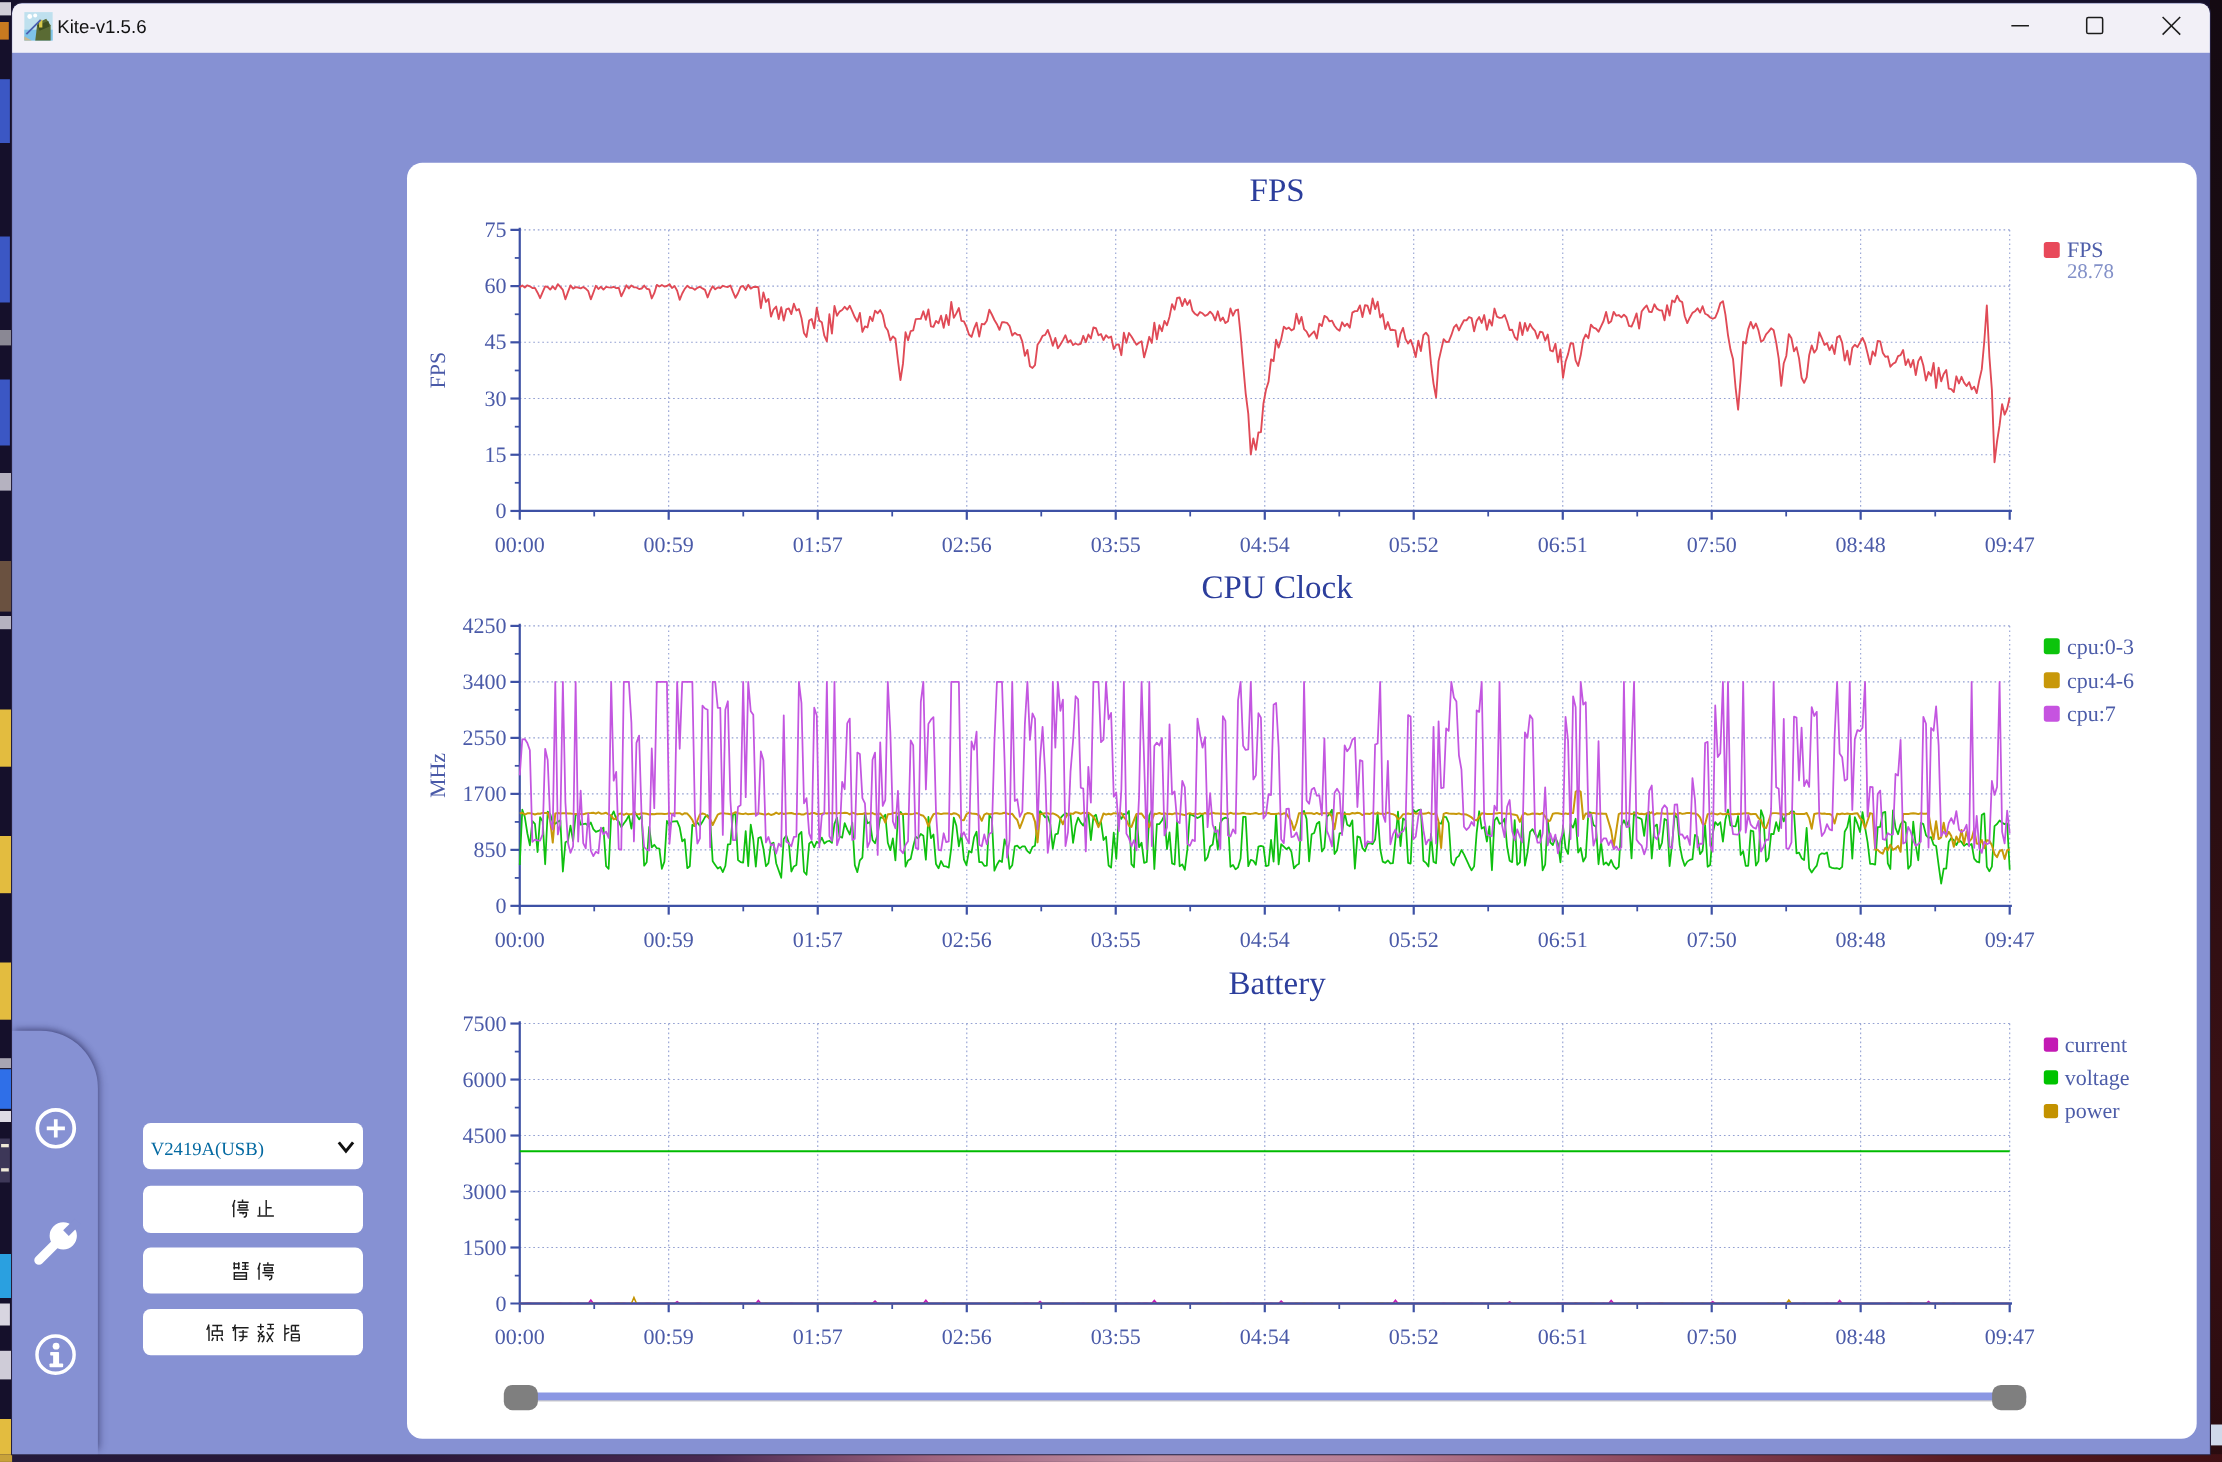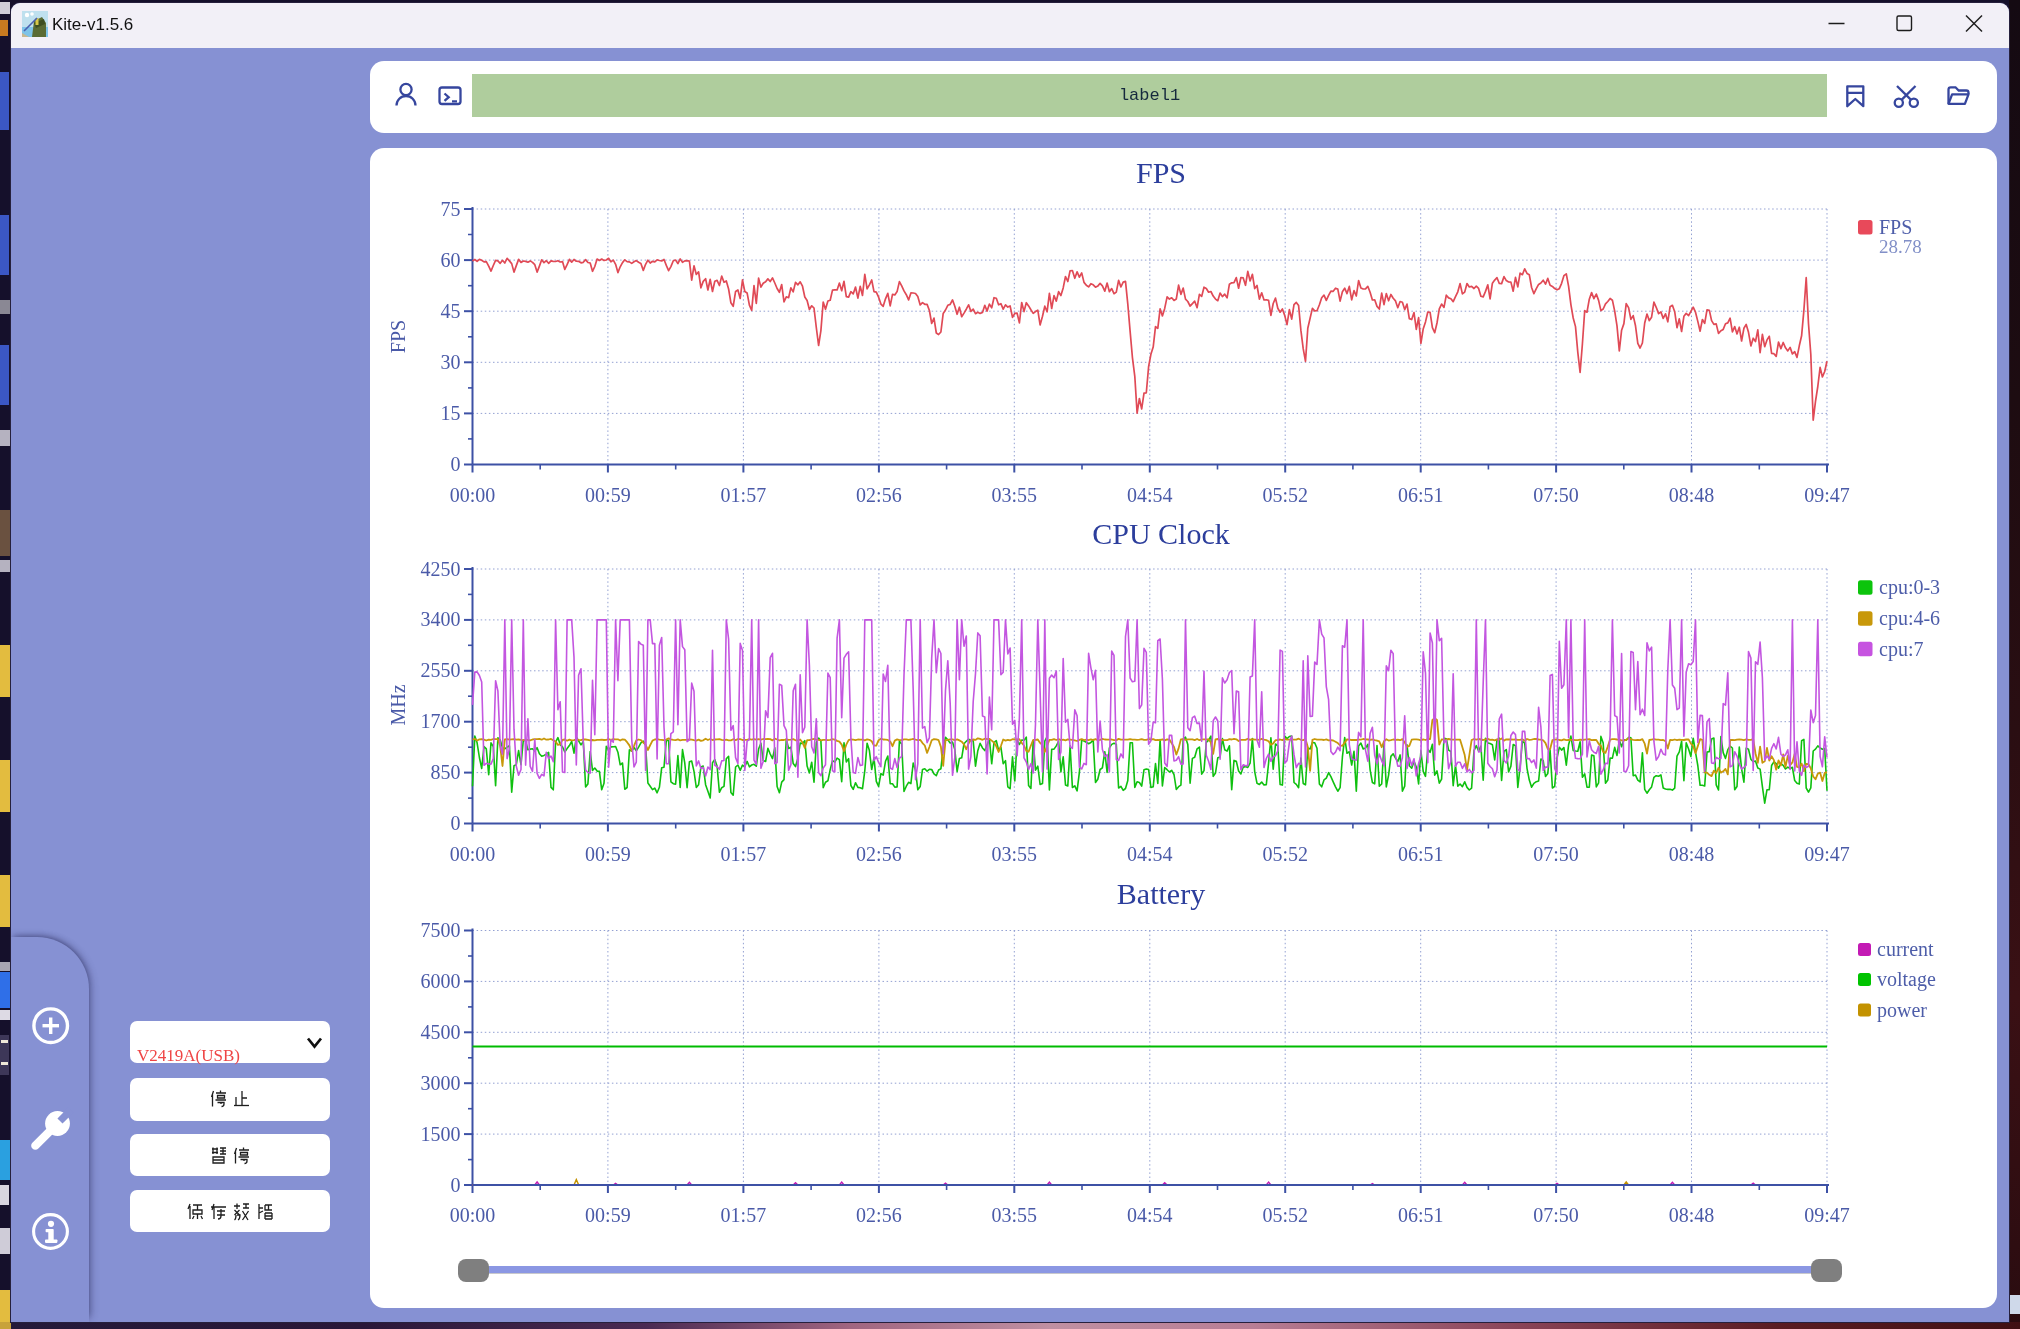--- a/index.html
+++ b/index.html
@@ -91,21 +91,21 @@
   <rect x="25.6" y="231" width="5.5" height="3.2" rx="0.8"></rect>
  </g>
  <g transform="rotate(45 37.5 125.5)">
   <circle cx="37.5" cy="125.5" r="12.4" fill="#fff"></circle>
   <rect x="33.9" y="107" width="7.2" height="15" fill="#8691d3"></rect>
   <rect x="33.3" y="131" width="8.4" height="30" rx="4.2" fill="#fff"></rect>
  </g>
 </svg>
 
 <div class="btn" style="top:1018px;height:42px;">
-  <span style="position:absolute;left:7px;top:25px;font-size:17px;color:#ef4444;">V2419A(USB)</span>
+  <span style="position:absolute;left:7px;top:14px;font-size:17px;color:#0369a1;">V2419A(USB)</span>
   <svg class="d" style="left:176px;top:15px" width="17" height="14" viewBox="0 0 17 14">
    <path d="M2 2.5 L8.5 10.5 L15 2.5" stroke="#111" stroke-width="2.7" fill="none"></path>
   </svg>
 </div>
 <div class="btn" style="top:1074.5px;height:43px;"></div>
 <div class="btn" style="top:1131px;height:42px;"></div>
 <div class="btn" style="top:1187px;height:42px;"></div>
 <svg class="d" style="left:198.0px;top:1086.0px" width="19" height="19" viewBox="0 0 19 19" stroke="#1e1e1e" stroke-width="1.3" fill="none">
         <path d="M4.5 2 L2.5 8 M3.5 5.5 V17.5"></path>
         <path d="M11.5 1.5 V4 M7 4 H17 M8.5 6.5 H15.5 V9 H8.5 Z"></path>
@@ -139,40 +139,20 @@
         <path d="M5 1.5 V7 M2 4 H8 M2.5 8 L7.5 13 M7.5 8 L2.5 13"></path>
         <path d="M4 13 Q4 17 2.5 18 M5 13 H8 Q8 17 6 18"></path>
         <path d="M11 2 H17 M14 2 V6 M11 6 H17 M10.5 9 L16 18 M16.5 9 L10.5 18"></path>
       </svg>
       <svg class="d" style="left:244.0px;top:1198.5px" width="19" height="19" viewBox="0 0 19 19" stroke="#1e1e1e" stroke-width="1.3" fill="none">
         <path d="M4 2 V17 M4 6 H8 M4 11 L8 9"></path>
         <path d="M10 3 H17 M10 3 V8 H17 M13.5 3 V8"></path>
         <path d="M10 11 H17 M10 14 H17 M10 11 V17 M17 11 V17 M10 17 H17"></path>
       </svg>
 
-<div class="card" id="tcard" style="left:359px;top:58px;width:1627px;height:72px;">
- <svg width="1627" height="72" viewBox="0 0 1627 72" style="position:absolute;left:0;top:0">
-  <g stroke="#36469e" stroke-width="2.3" fill="none">
-   <circle cx="36" cy="28.5" r="5.6"></circle>
-   <path d="M26.5 44.5 a9.5 9.5 0 0 1 19 0"></path>
-   <rect x="69.5" y="26.5" width="21" height="16.5" rx="2.5"></rect>
-   <path d="M74.5 32.5 l4.2 3.7 -4.2 3.7"></path>
-   <line x1="82" y1="40.3" x2="87" y2="40.3"></line>
-   <path d="M1477.3 45.2 v-19.9 h16 v19.9 l-8 -7.2 Z" stroke-linejoin="round"></path>
-   <line x1="1477.3" y1="31.8" x2="1493.3" y2="31.8"></line>
-   <circle cx="1528.8" cy="41.8" r="4.1"></circle>
-   <circle cx="1543.8" cy="41.8" r="4.1"></circle>
-   <path d="M1531.8 38.6 L1545.5 25"></path>
-   <path d="M1540.8 38.6 L1527 25"></path>
-   <path d="M1578.5 42.8 v-14.3 q0 -2.2 2.2 -2.2 h4.8 l3.2 3.2 h7.6 q2.2 0 2.2 2.2 v1.4"></path>
-   <path d="M1578.5 42.8 l3.6 -9.4 h16.4 l-3.6 9.4 Z" stroke-linejoin="round"></path>
-  </g>
- </svg>
- <div id="gfield">label1</div>
-</div>
 
 <div class="card" id="mcard" style="left:359px;top:145px;width:1627px;height:1160px;">
  <svg width="1627" height="1160" viewBox="0 0 1627 1160" style="position:absolute;left:0;top:0">
   <line x1="102.5" y1="61.0" x2="1457.0" y2="61.0" stroke="#93a0d2" stroke-width="1" stroke-dasharray="1.5 2.6"></line>
 <line x1="102.5" y1="112.1" x2="1457.0" y2="112.1" stroke="#93a0d2" stroke-width="1" stroke-dasharray="1.5 2.6"></line>
 <line x1="102.5" y1="163.2" x2="1457.0" y2="163.2" stroke="#93a0d2" stroke-width="1" stroke-dasharray="1.5 2.6"></line>
 <line x1="102.5" y1="214.3" x2="1457.0" y2="214.3" stroke="#93a0d2" stroke-width="1" stroke-dasharray="1.5 2.6"></line>
 <line x1="102.5" y1="265.4" x2="1457.0" y2="265.4" stroke="#93a0d2" stroke-width="1" stroke-dasharray="1.5 2.6"></line>
 <line x1="237.9" y1="61.0" x2="237.9" y2="316.5" stroke="#93a0d2" stroke-width="1" stroke-dasharray="1.5 2.6"></line>
 <line x1="373.4" y1="61.0" x2="373.4" y2="316.5" stroke="#93a0d2" stroke-width="1" stroke-dasharray="1.5 2.6"></line>

